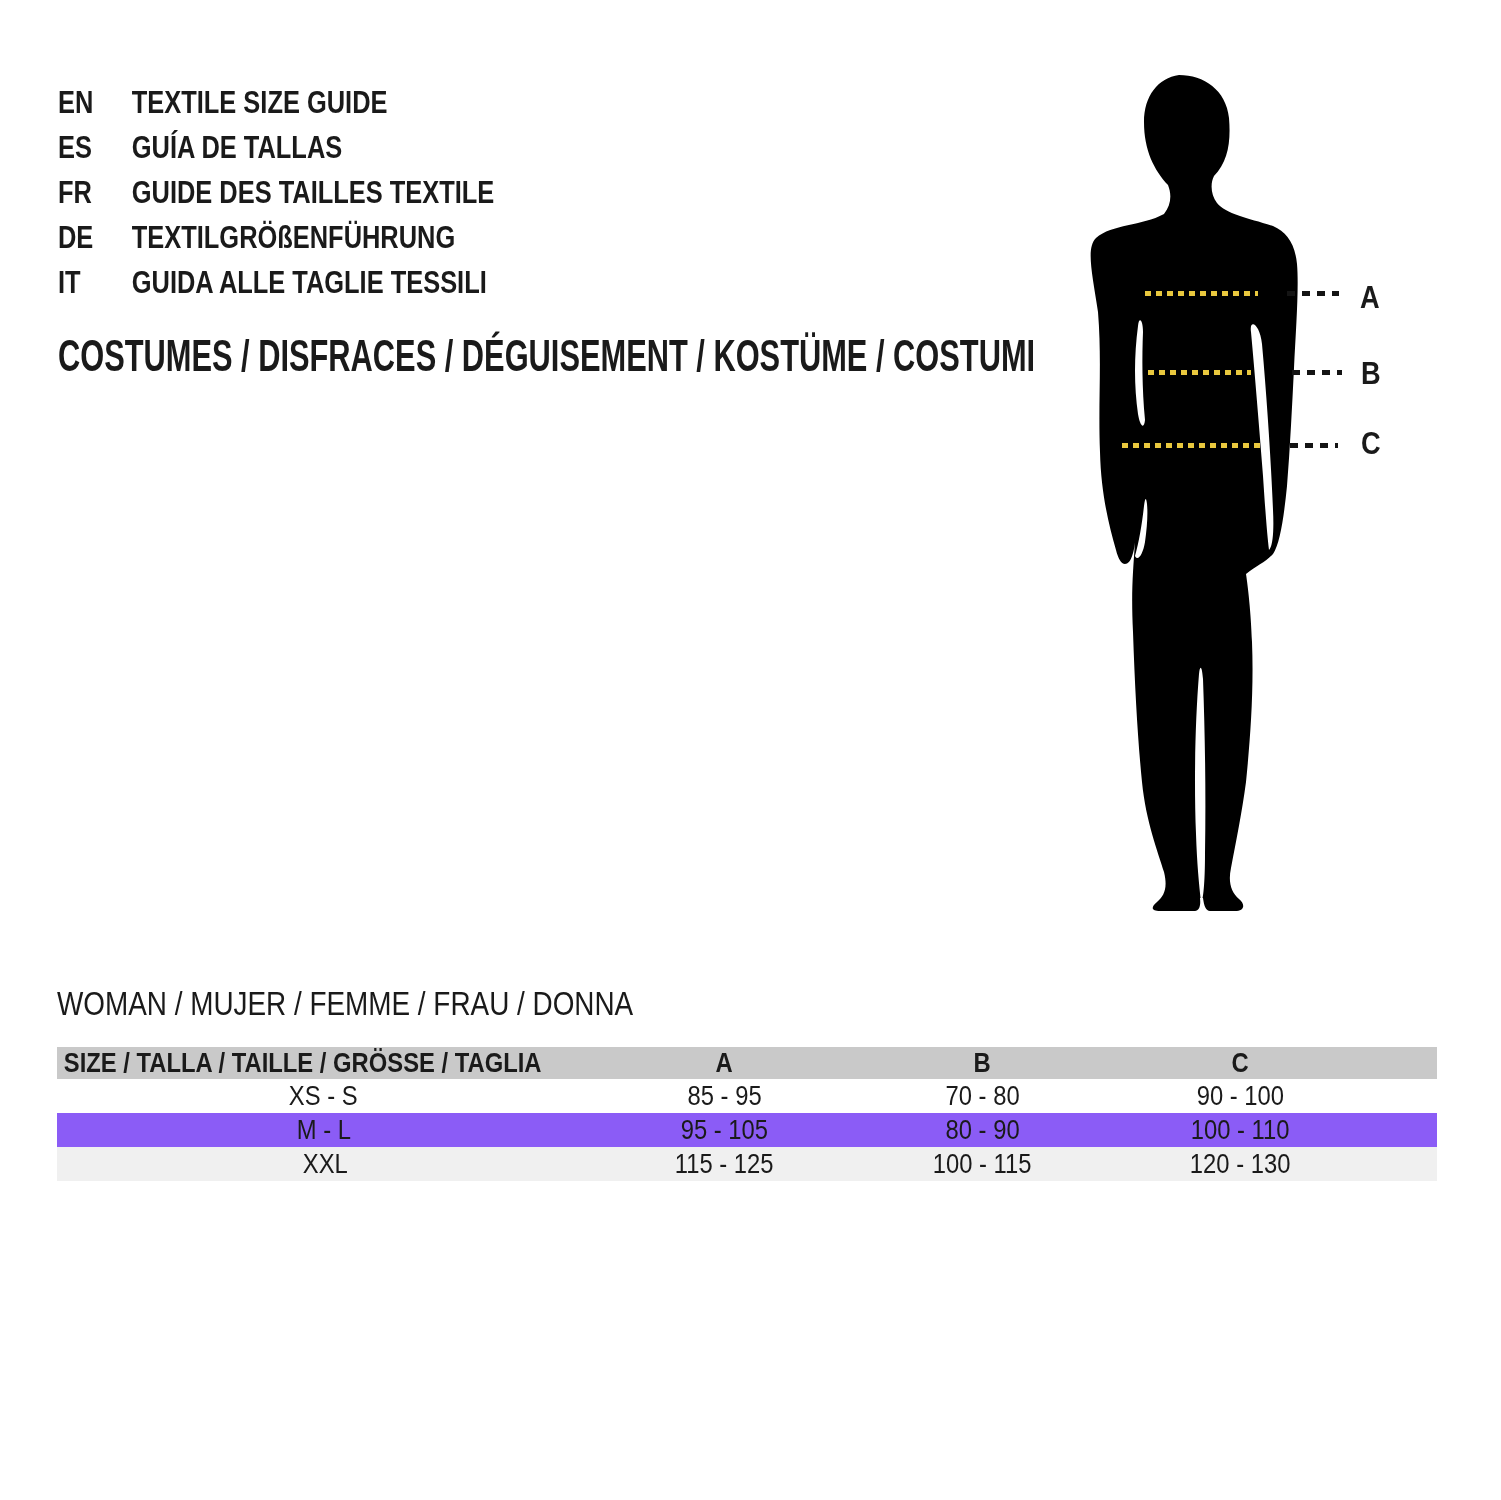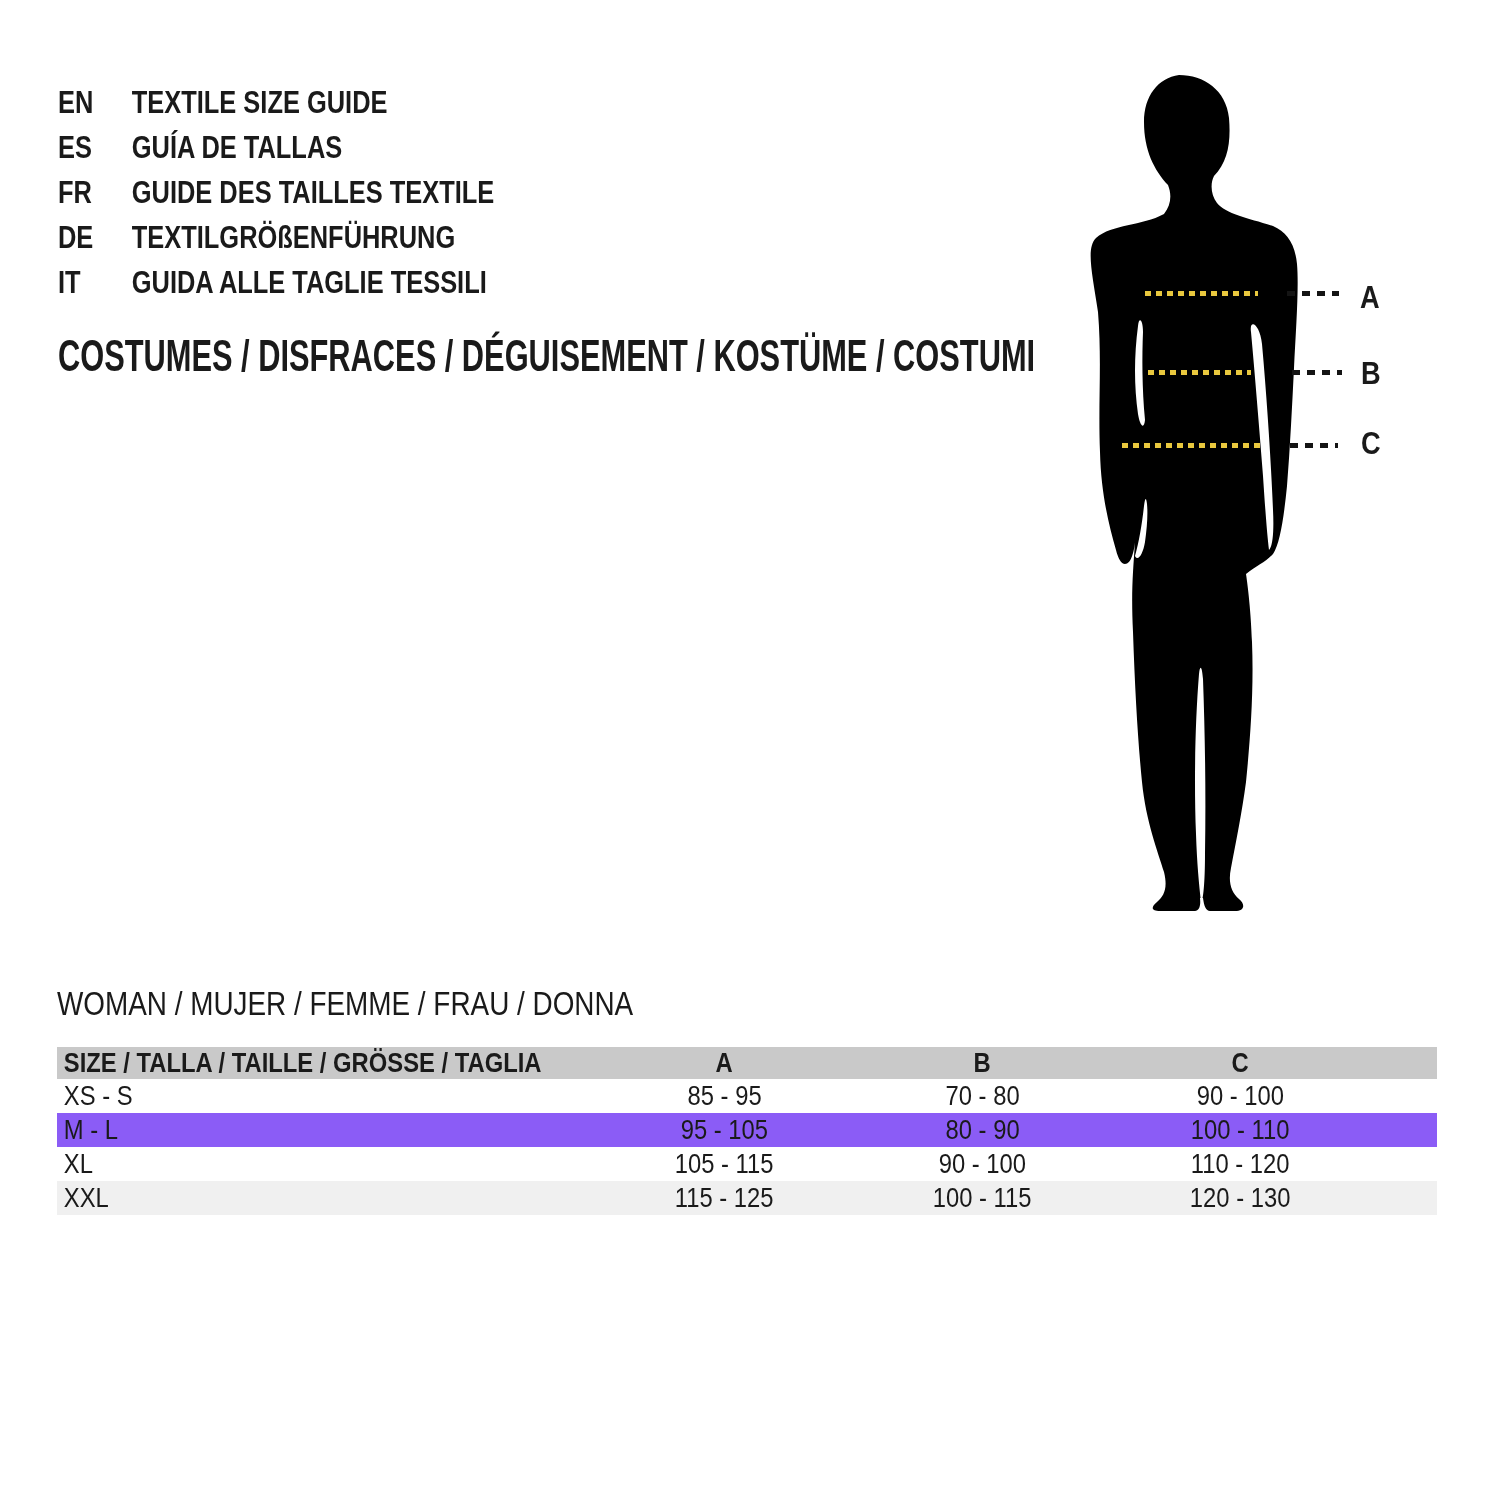--- a/index.html
+++ b/index.html
@@ -21,21 +21,21 @@
   .dash-yellow{background:repeating-linear-gradient(90deg,var(--line,#e9c83e) 0 6px,transparent 6px 11px);}
   .dash-black{background:repeating-linear-gradient(90deg,#141414 0 8px,transparent 8px 15px);}
   .marker-label{position:absolute;font-size:32px;font-weight:700;line-height:32px;
     transform:scaleX(0.85);transform-origin:0 0;}
   
   .woman-title{position:absolute;left:57px;top:984px;font-size:34px;font-weight:400;
     transform:scaleX(0.82);transform-origin:0 0;white-space:nowrap;}
   
   .size-table{position:absolute;left:57px;top:1047px;width:1380px;border-collapse:collapse;
     font-size:28px;font-weight:400;table-layout:fixed;}
-  .size-table th,.size-table td{padding:0;border:0;vertical-align:middle;}
+  .size-table th,.size-table td{padding:0;border:0;vertical-align:middle;text-align:center;}
   .size-table thead tr{height:30px;}
   .size-table tbody tr{height:34px;margin-top:28px;}
   .col-size{width:39%;text-align:left;}
   .col-a,.col-b,.col-c{width:18.7%;text-align:center;}
   .col-fill{width:4.9%;}
   .cell-left{display:inline-block;transform:scaleX(0.85);transform-origin:0 50%;
     padding-left:8px;white-space:nowrap;}
   .cell-center{display:inline-block;transform:scaleX(0.85);transform-origin:50% 50%;white-space:nowrap;}
   
   .legend{position:absolute;left:58px;top:1293px;}
@@ -146,27 +146,20 @@
         <td class="col-c"><span class="cell-center">90 - 100</span></td>
         <td class="col-fill"></td>
       </tr>
       <tr style="background:#8b5cf6;padding-left:42px;">
         <td class="col-size"><span class="cell-left">M - L</span></td>
         <td class="col-a"><span class="cell-center">95 - 105</span></td>
         <td class="col-b"><span class="cell-center">80 - 90</span></td>
         <td class="col-c"><span class="cell-center">100 - 110</span></td>
         <td class="col-fill"></td>
       </tr>
-      <tr>
-        <td class="col-size"><span class="cell-left">XL</span></td>
-        <td class="col-a"><span class="cell-center">105 - 115</span></td>
-        <td class="col-b"><span class="cell-center">90 - 100</span></td>
-        <td class="col-c"><span class="cell-center">110 - 120</span></td>
-        <td class="col-fill"></td>
-      </tr>
       <tr style="background:#f0f0f0;padding-left:12px;">
         <td class="col-size"><span class="cell-left">XXL</span></td>
         <td class="col-a"><span class="cell-center">115 - 125</span></td>
         <td class="col-b"><span class="cell-center">100 - 115</span></td>
         <td class="col-c"><span class="cell-center">120 - 130</span></td>
         <td class="col-fill"></td>
       </tr>
     </tbody>
   </table>
 

